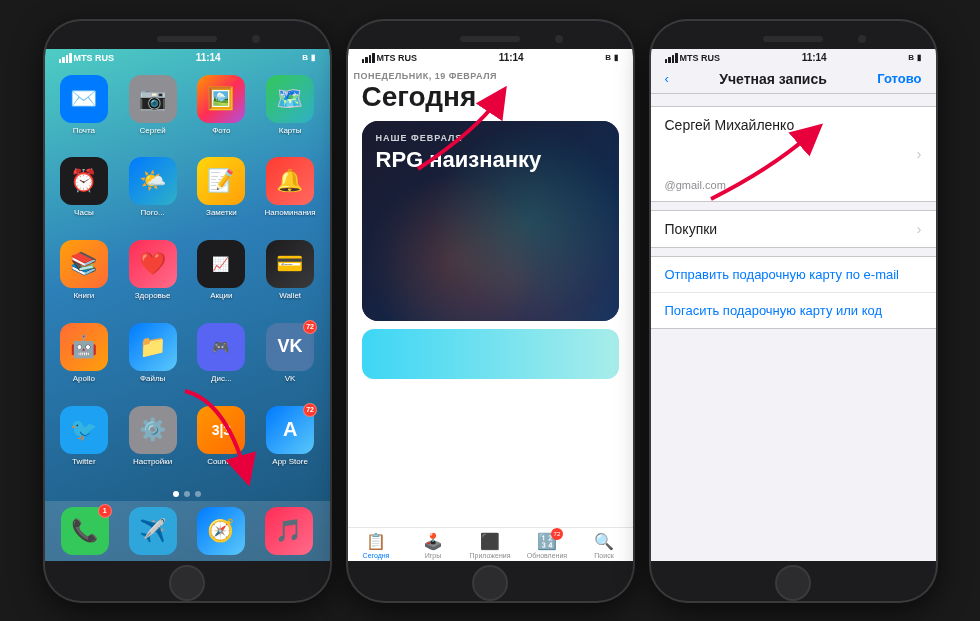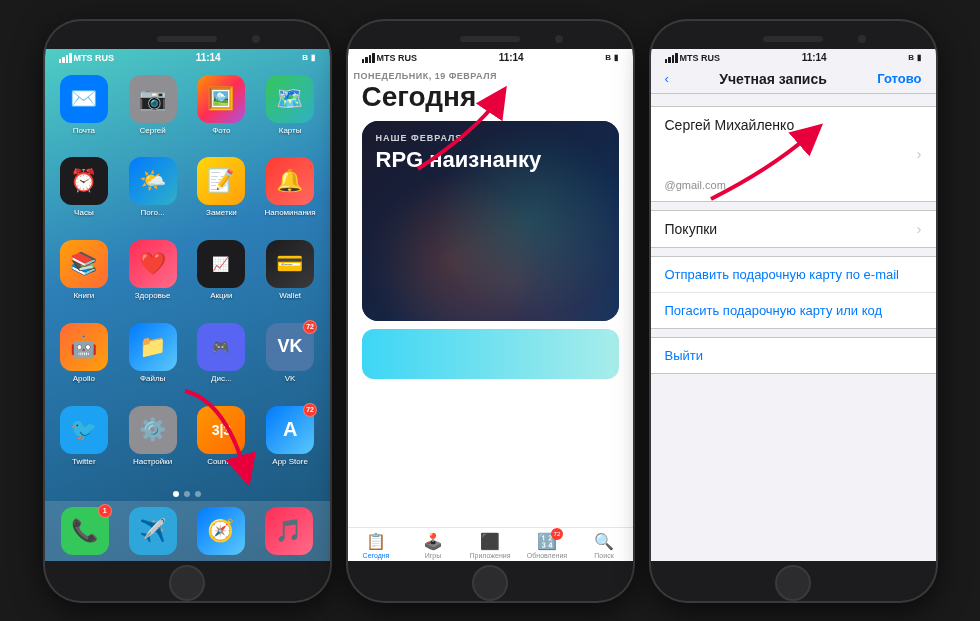--- a/index.html
+++ b/index.html
@@ -744,23 +744,20 @@
             <span class="acc-row-name">Покупки</span>
             <span class="acc-chevron">›</span>
           </div>
         </div>
 
         <div class="acc-section3">
           <div class="acc-link">Отправить подарочную карту по e-mail</div>
           <div class="acc-link">Погасить подарочную карту или код</div>
         </div>
 
-        <div class="acc-section" style="margin-top:8px;">
-          <div class="acc-logout">Выйти</div>
-        </div>
 
         <svg style="position:absolute;top:60px;left:30px;pointer-events:none;z-index:20;" width="150" height="100">
           <defs>
             <marker id="ah3" markerWidth="8" markerHeight="8" refX="4" refY="4" orient="auto">
               <path d="M0,0 L8,4 L0,8 Z" fill="#e8003d"></path>
             </marker>
           </defs>
           <path d="M30,90 Q90,60 130,25" stroke="#e8003d" stroke-width="4" fill="none" marker-end="url(#ah3)"></path>
         </svg>
       </div>

